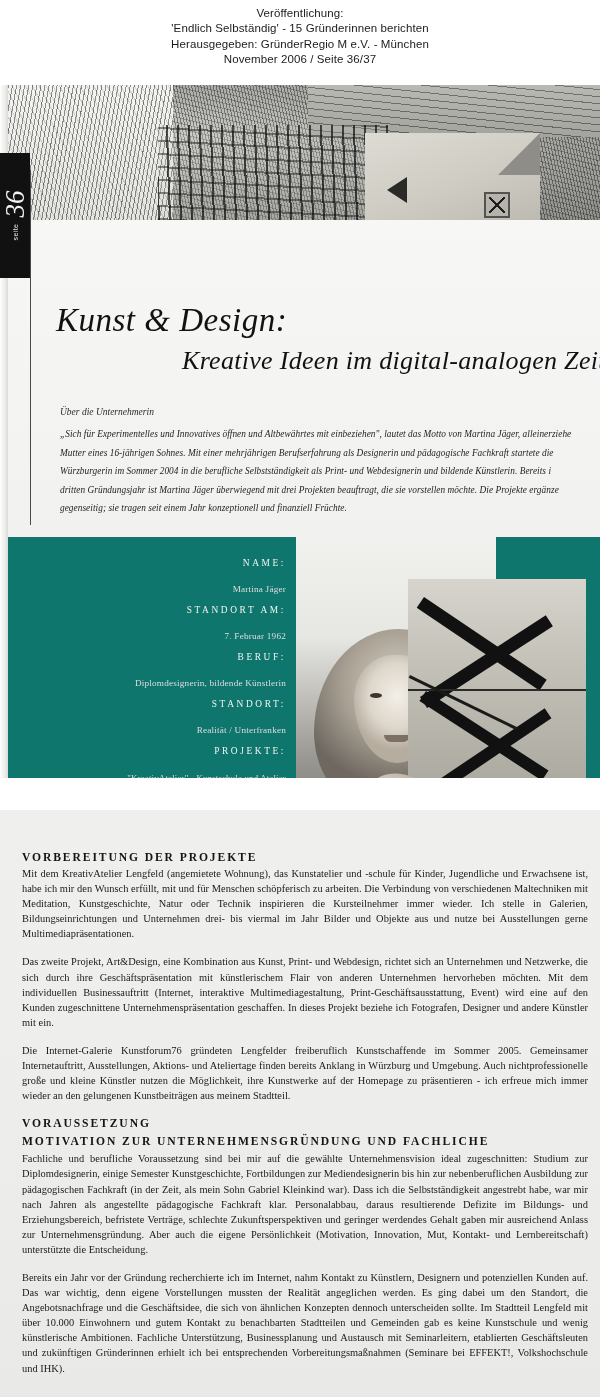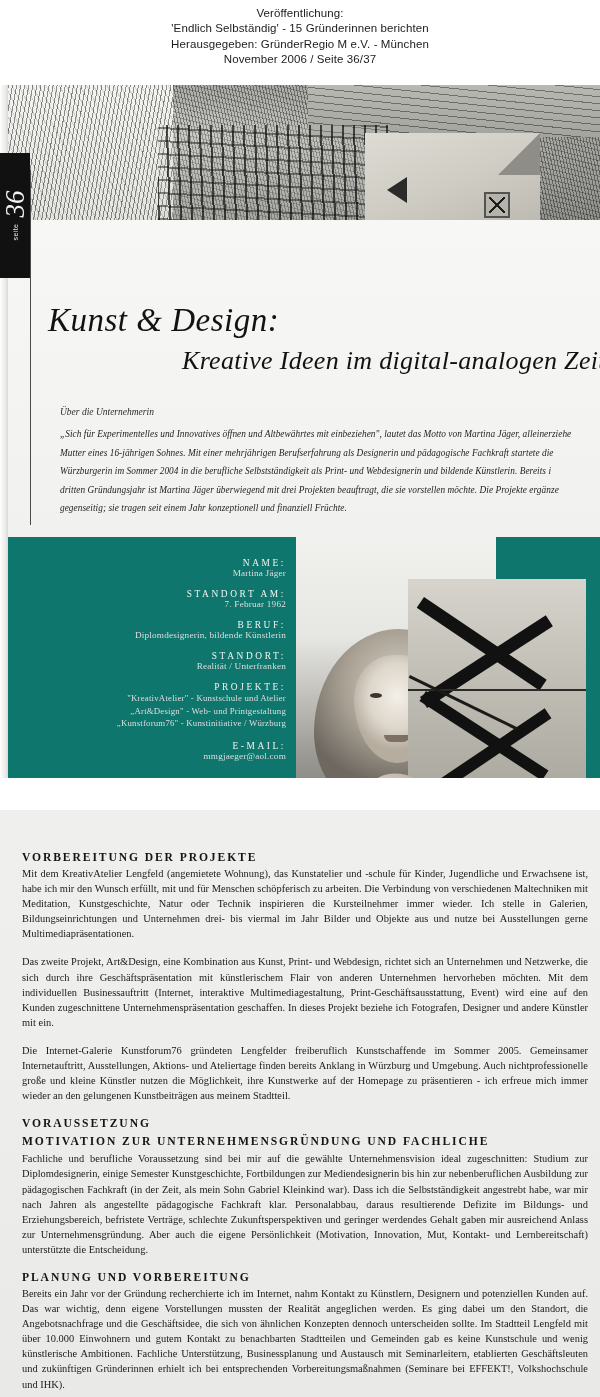--- a/index.html
+++ b/index.html
@@ -155,21 +155,21 @@
 
   
   .headline-wrap {
     position: absolute;
     left: 8px; top: 135px;
     width: 592px; height: 320px;
     background: linear-gradient(180deg,#f7f7f5,#f1f1ef);
   }
   .h-title {
     position: absolute;
-    left: 40px; top: 82px;
+    left: 48px; top: 82px;
     font-family: "Liberation Serif", serif;
     font-style: italic;
     font-size: 33px;
     color: #121212;
     letter-spacing: .5px;
     white-space: nowrap;
     text-align: center;
   }
   .h-sub {
     position: absolute;
@@ -223,21 +223,21 @@
   }
   .p-label {
     font-size: 9.4px;
     letter-spacing: 2.6px;
     margin-top: 11px;
     color: #f4f4f2;
   }
   .p-val {
     font-size: 9.2px;
     letter-spacing: .2px;
-    margin-top: 0;
+    margin-top: 16px;
     color: #dedede;
   }
   .p-val.small { font-size: 8.8px; line-height: 12.5px; }
 
   
   .photo {
     position: absolute;
     left: 288px; top: 0;
     width: 200px; height: 315px;
     background: linear-gradient(180deg,#f1f1ee 0%,#e6e6e2 32%,#9a9892 70%,#6d6b66 100%);
@@ -412,16 +412,15 @@
 
     <h2 class="sec-head">VORBEREITUNG DER PROJEKTE</h2>
     <p class="para">Mit dem KreativAtelier Lengfeld (angemietete Wohnung), das Kunstatelier und -schule für Kinder, Jugendliche und Erwachsene ist, habe ich mir den Wunsch erfüllt, mit und für Menschen schöpferisch zu arbeiten. Die Verbindung von verschiedenen Maltechniken mit Meditation, Kunstgeschichte, Natur oder Technik inspirieren die Kursteilnehmer immer wieder. Ich stelle in Galerien, Bildungseinrichtungen und Unternehmen drei- bis viermal im Jahr Bilder und Objekte aus und nutze bei Ausstellungen gerne Multimediapräsentationen.</p>
     <p class="para">Das zweite Projekt, Art&amp;Design, eine Kombination aus Kunst, Print- und Webdesign, richtet sich an Unternehmen und Netzwerke, die sich durch ihre Geschäftspräsentation mit künstlerischem Flair von anderen Unternehmen hervorheben möchten. Mit dem individuellen Businessauftritt (Internet, interaktive Multimediagestaltung, Print-Geschäftsausstattung, Event) wird eine auf den Kunden zugeschnittene Unternehmenspräsentation geschaffen. In dieses Projekt beziehe ich Fotografen, Designer und andere Künstler mit ein.</p>
     <p class="para">Die Internet-Galerie Kunstforum76 gründeten Lengfelder freiberuflich Kunstschaffende im Sommer 2005. Gemeinsamer Internetauftritt, Ausstellungen, Aktions- und Ateliertage finden bereits Anklang in Würzburg und Umgebung. Auch nichtprofessionelle große und kleine Künstler nutzen die Möglichkeit, ihre Kunstwerke auf der Homepage zu präsentieren - ich erfreue mich immer wieder an den gelungenen Kunstbeiträgen aus meinem Stadtteil.</p>
 
     <h2 class="sec-head two-line">VORAUSSETZUNG</h2>
     <h2 class="sec-head two-line">MOTIVATION ZUR UNTERNEHMENSGRÜNDUNG UND FACHLICHE</h2>
     <p class="para">Fachliche und berufliche Voraussetzung sind bei mir auf die gewählte Unternehmensvision ideal zugeschnitten: Studium zur Diplomdesignerin, einige Semester Kunstgeschichte, Fortbildungen zur Mediendesignerin bis hin zur nebenberuflichen Ausbildung zur pädagogischen Fachkraft (in der Zeit, als mein Sohn Gabriel Kleinkind war). Dass ich die Selbstständigkeit angestrebt habe, war mir nach Jahren als angestellte pädagogische Fachkraft klar. Personalabbau, daraus resultierende Defizite im Bildungs- und Erziehungsbereich, befristete Verträge, schlechte Zukunftsperspektiven und geringer werdendes Gehalt gaben mir ausreichend Anlass zur Unternehmensgründung. Aber auch die eigene Persönlichkeit (Motivation, Innovation, Mut, Kontakt- und Lernbereitschaft) unterstützte die Entscheidung.</p>
 
-    <h2 class="sec-head">PLANUNG UND VORBEREITUNG</h2>
     <p class="para">Bereits ein Jahr vor der Gründung recherchierte ich im Internet, nahm Kontakt zu Künstlern, Designern und potenziellen Kunden auf. Das war wichtig, denn eigene Vorstellungen mussten der Realität angeglichen werden. Es ging dabei um den Standort, die Angebotsnachfrage und die Geschäftsidee, die sich von ähnlichen Konzepten dennoch unterscheiden sollte. Im Stadtteil Lengfeld mit über 10.000 Einwohnern und gutem Kontakt zu benachbarten Stadtteilen und Gemeinden gab es keine Kunstschule und wenig künstlerische Ambitionen. Fachliche Unterstützung, Businessplanung und Austausch mit Seminarleitern, etablierten Geschäftsleuten und zukünftigen Gründerinnen erhielt ich bei entsprechenden Vorbereitungsmaßnahmen (Seminare bei EFFEKT!, Volkshochschule und IHK).</p>
   </div>
 </div>
 
 </body></html>

